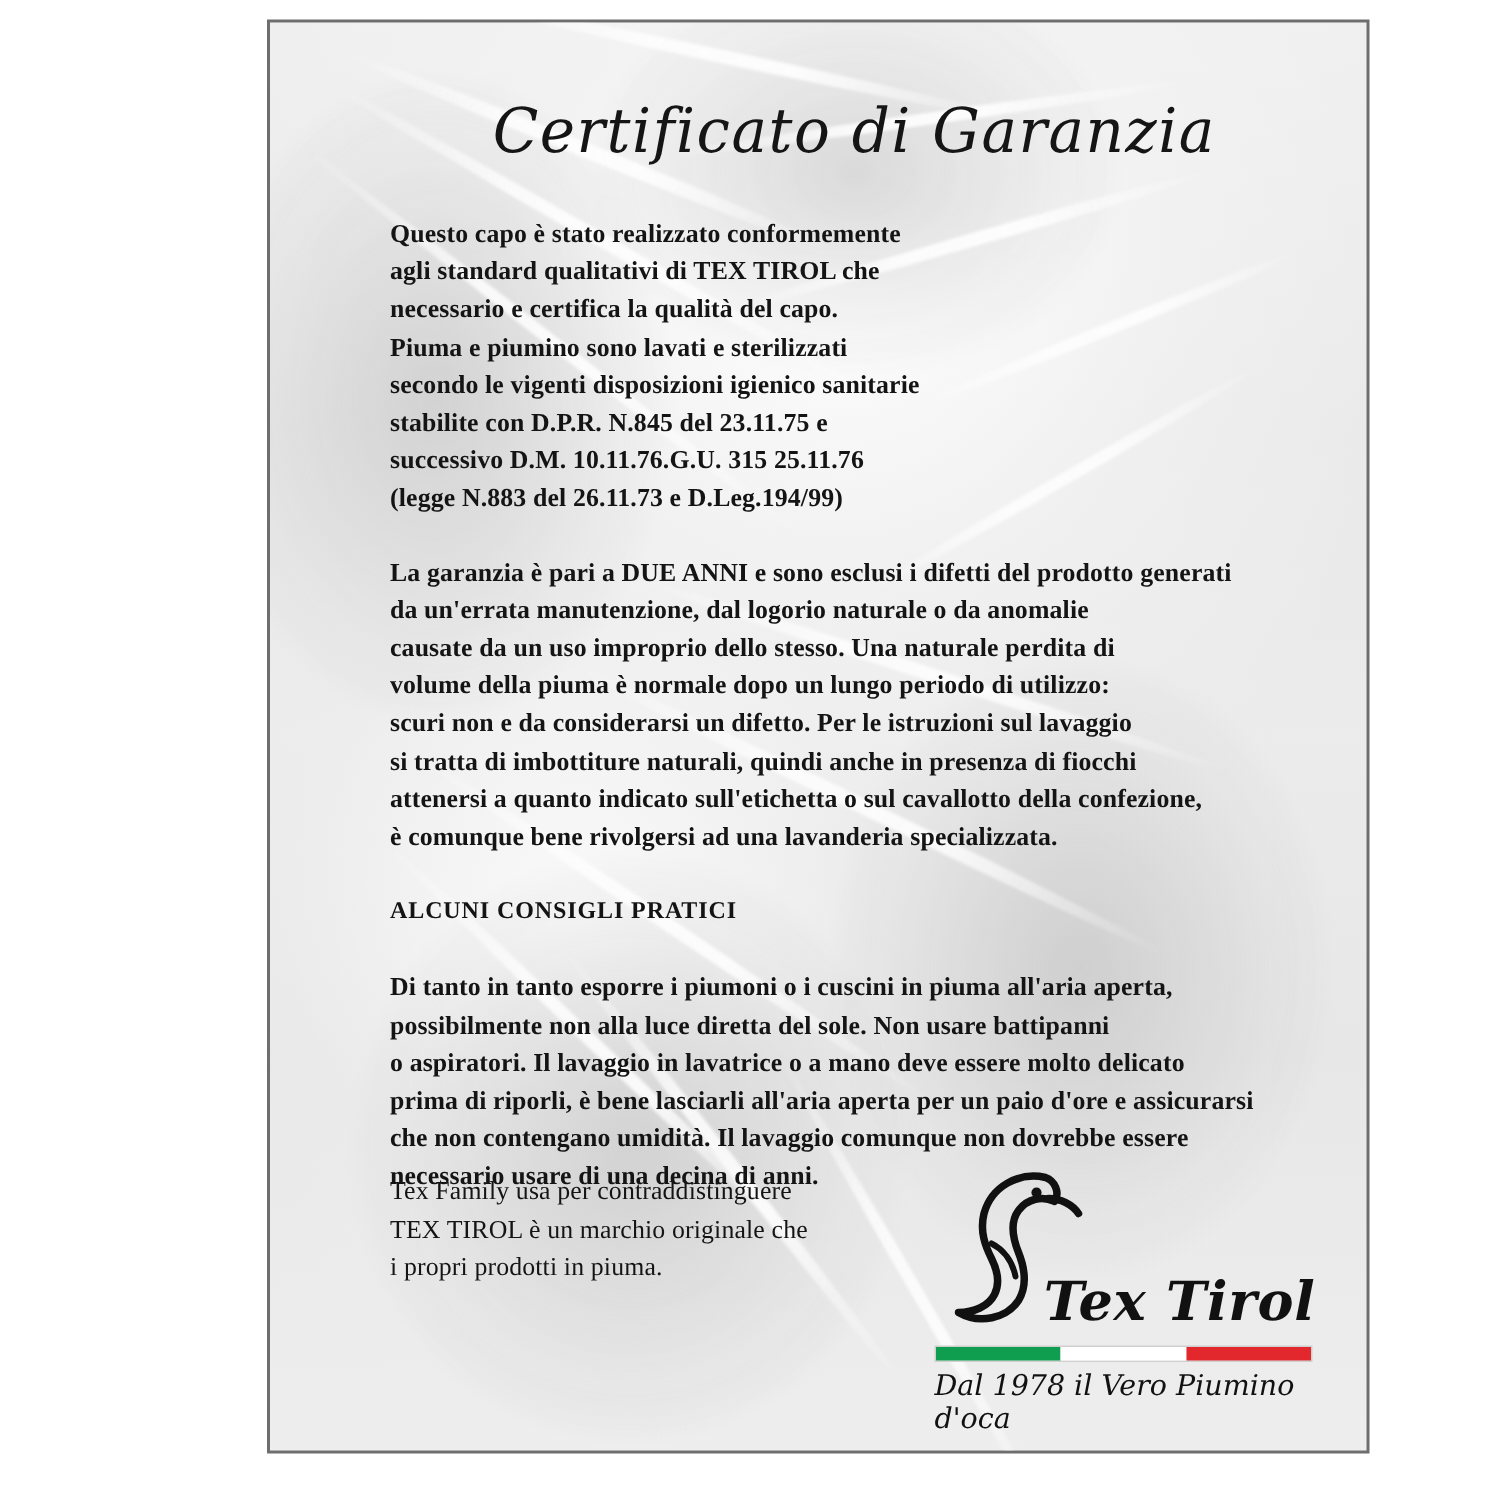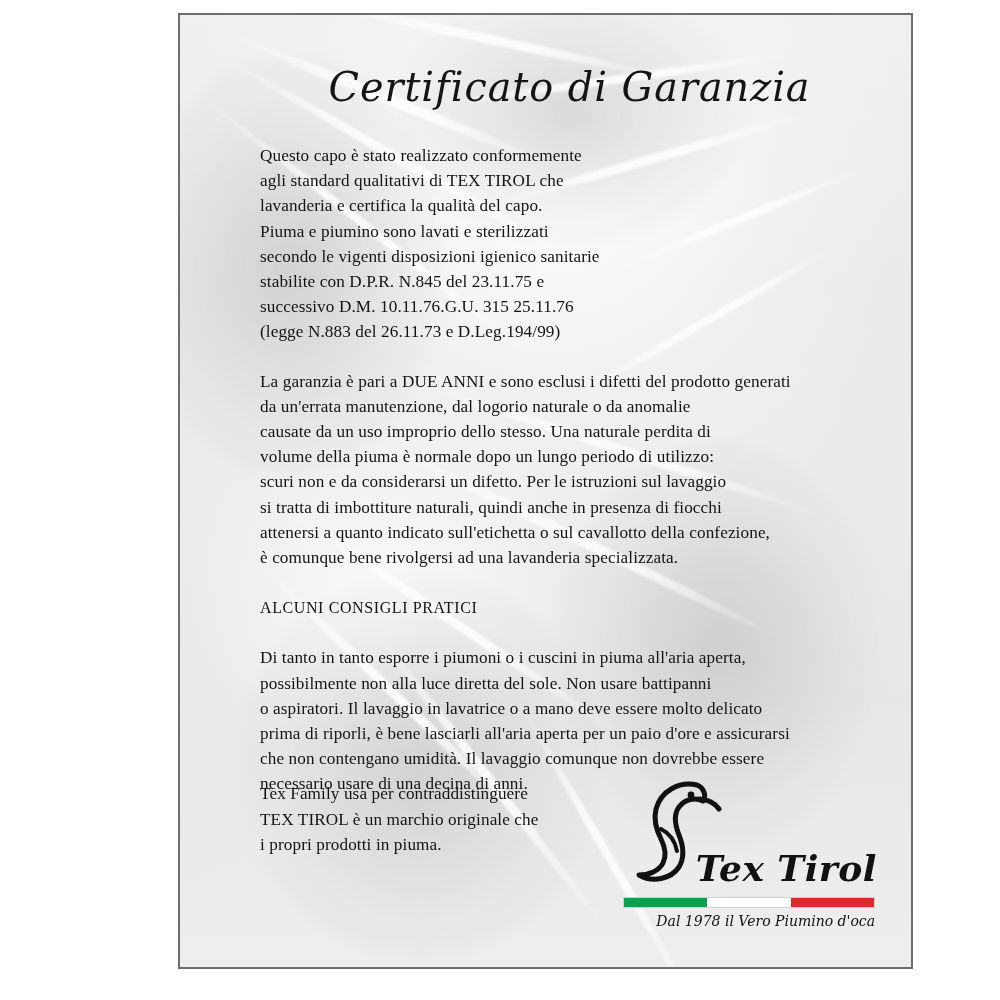--- a/index.html
+++ b/index.html
@@ -76,20 +76,21 @@
     color: #151515;
     transform: scaleX(0.97);
   }
 
   .body-text {
     position: absolute;
     left: 32px;
     right: 26px;
     top: 128px;
     color: #141414;
+    font-weight: bold;
   }
 
   .para {
     font-size: 17.2px;
     line-height: 25.2px;
     margin: 0 0 0 0;
     color: #141414;
     letter-spacing: 0.1px;
   }
   .para .ln { display: block; white-space: nowrap; }
@@ -137,24 +138,24 @@
     display: flex;
     border: 1px solid #cfcfcf;
     box-sizing: border-box;
   }
   .flag span { flex: 1 1 33.33%; display: block; }
   .tagline {
     position: absolute;
     left: 22px;
     top: 144px;
     width: 252px;
-    text-align: right;
+    text-align: left;
     font-family: "DejaVu Serif", serif;
     font-style: italic;
-    font-size: 14px;
+    font-size: 19px;
     color: #111;
   }
 
   .closing-text {
     position: absolute;
     left: 32px;
     bottom: 110px;
     color: #141414;
   }
 </style>
@@ -188,21 +189,21 @@
 
     <div class="content">
 
       <div class="cert-title">Certificato di Garanzia</div>
 
       <div class="body-text">
 
         <div class="para">
           <span class="ln">Questo capo è stato realizzato conformemente</span>
           <span class="ln">agli standard qualitativi di TEX TIROL che</span>
-          <span class="ln">lavanderia e certifica la qualità del capo.</span>
+          <span class="ln">necessario e certifica la qualità del capo.</span>
           <span class="ln">Piuma e piumino sono lavati e sterilizzati</span>
           <span class="ln">secondo le vigenti disposizioni igienico sanitarie</span>
           <span class="ln">stabilite con D.P.R. N.845 del 23.11.75 e</span>
           <span class="ln">successivo D.M. 10.11.76.G.U. 315 25.11.76</span>
           <span class="ln">(legge N.883 del 26.11.73 e D.Leg.194/99)</span>
         </div>
 
         <div class="gap-2"></div>
 
         <div class="para">

